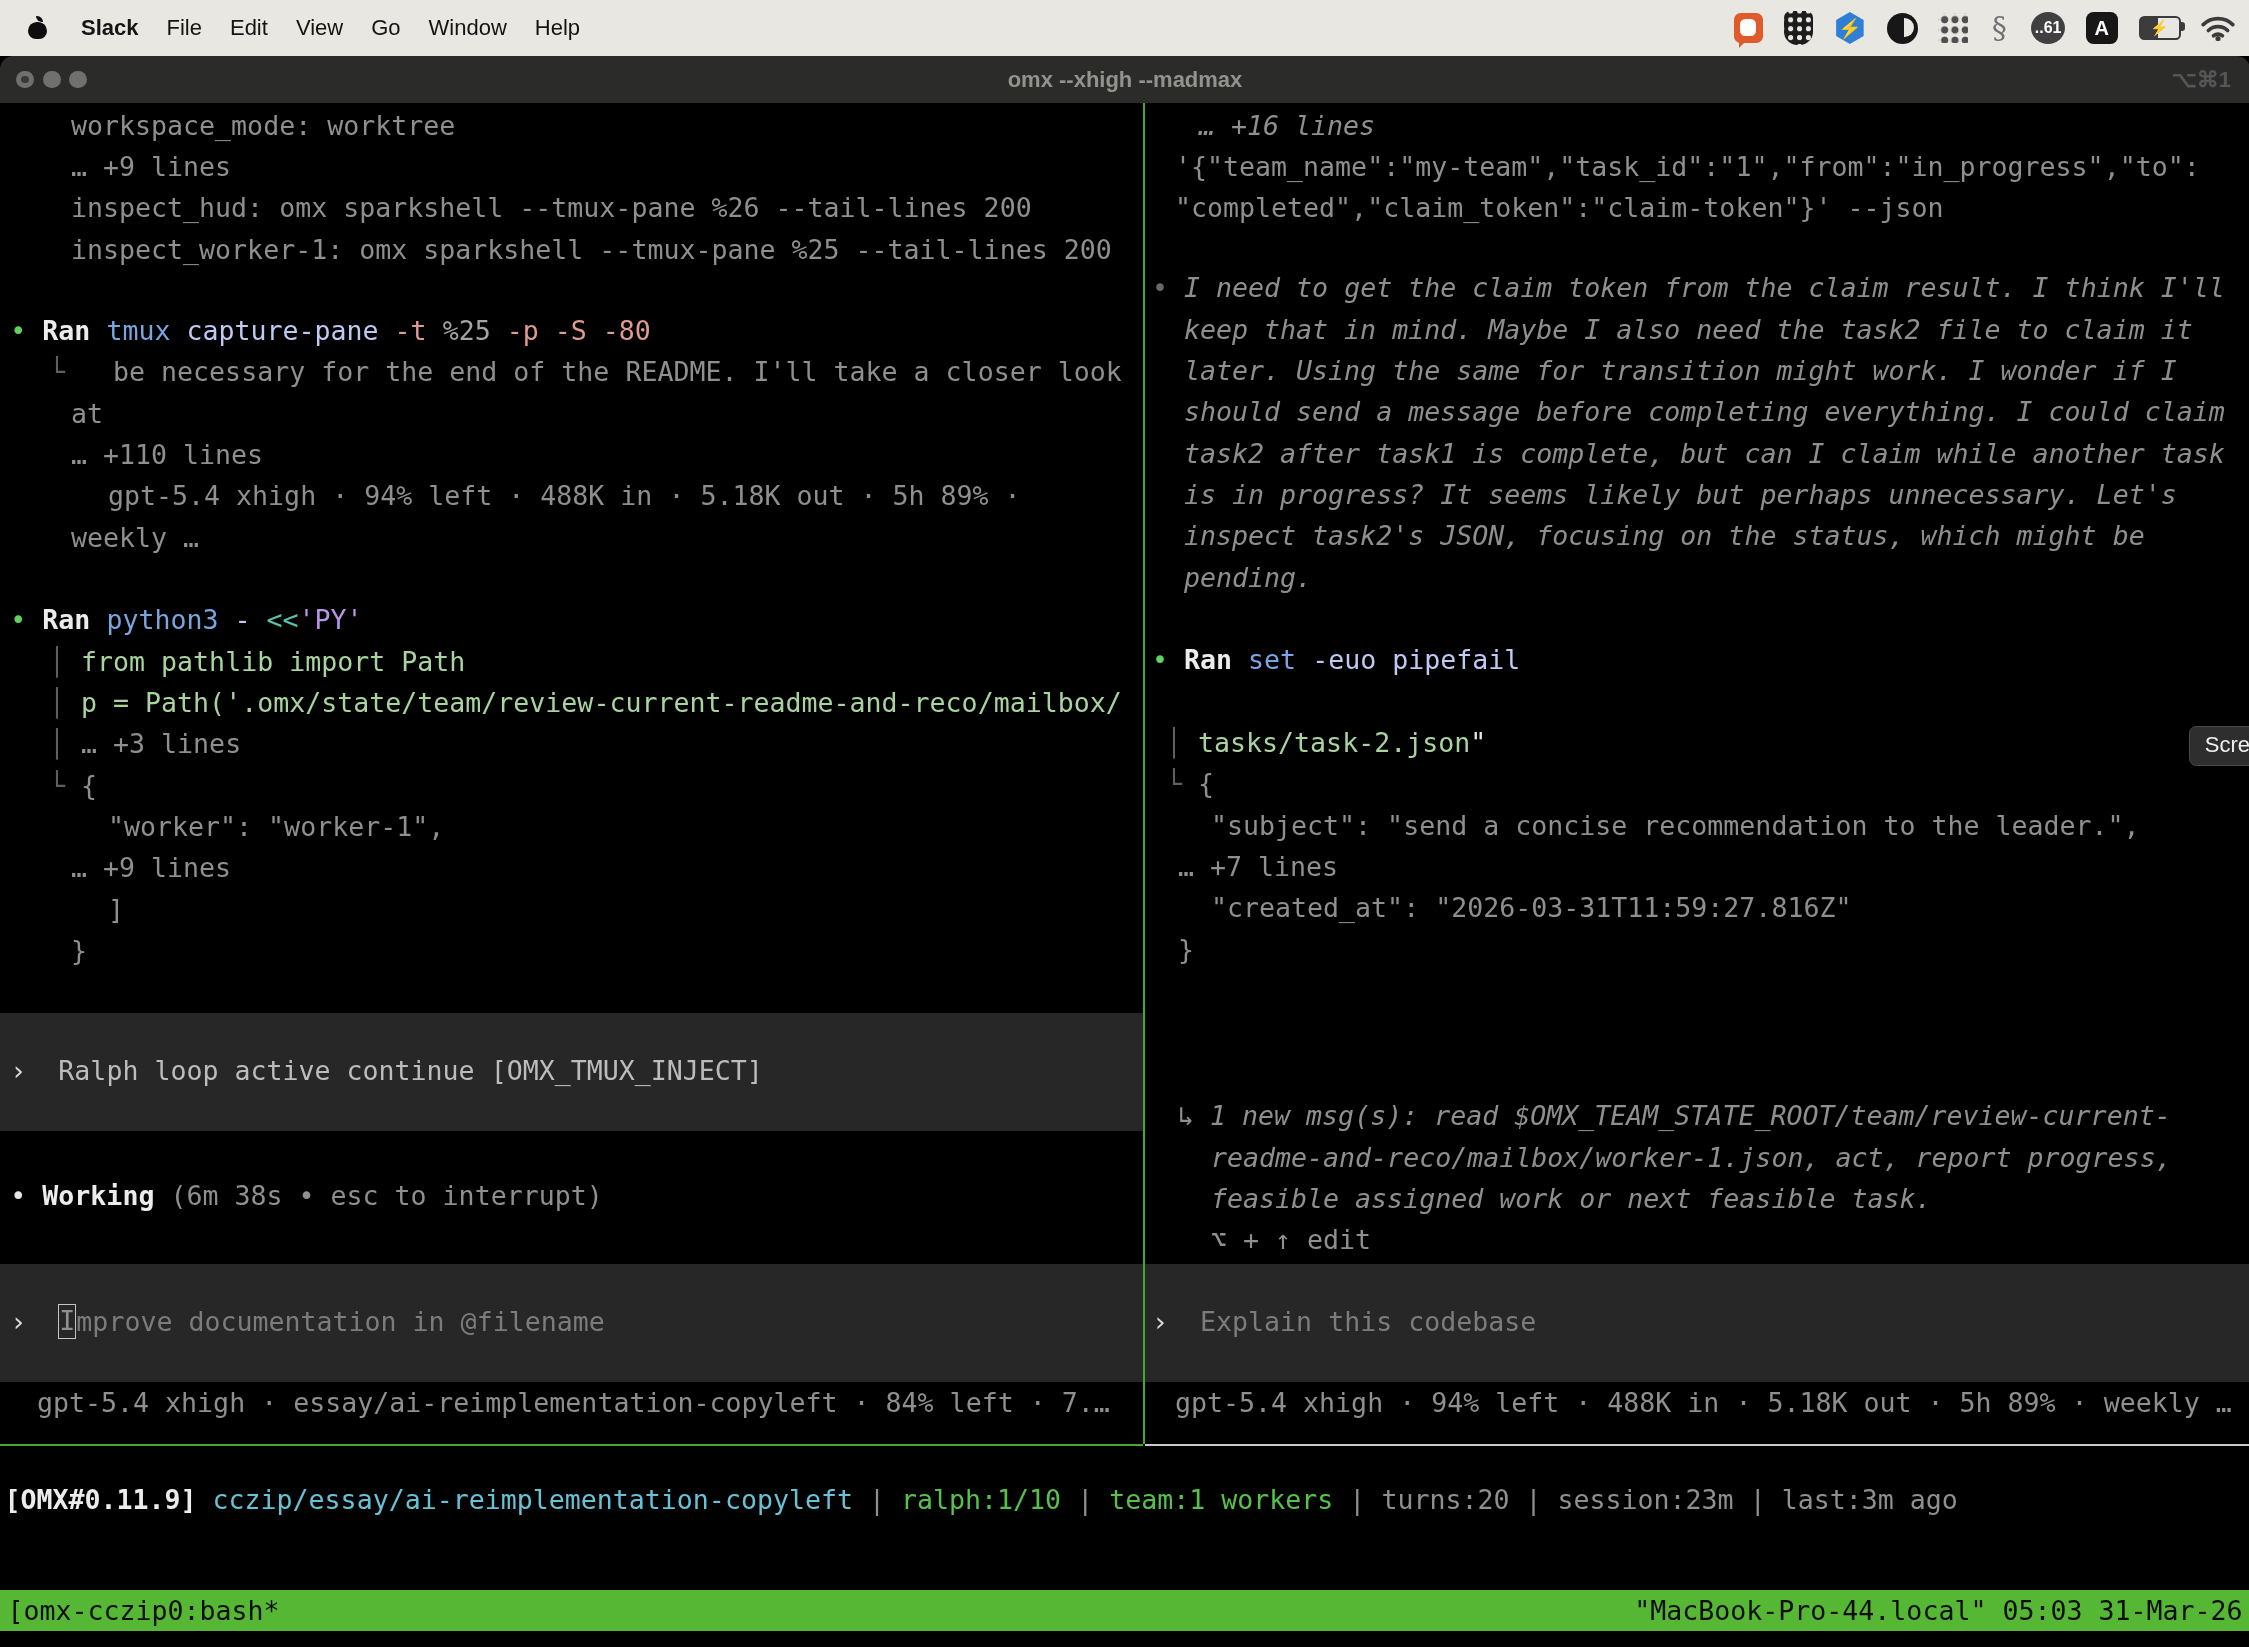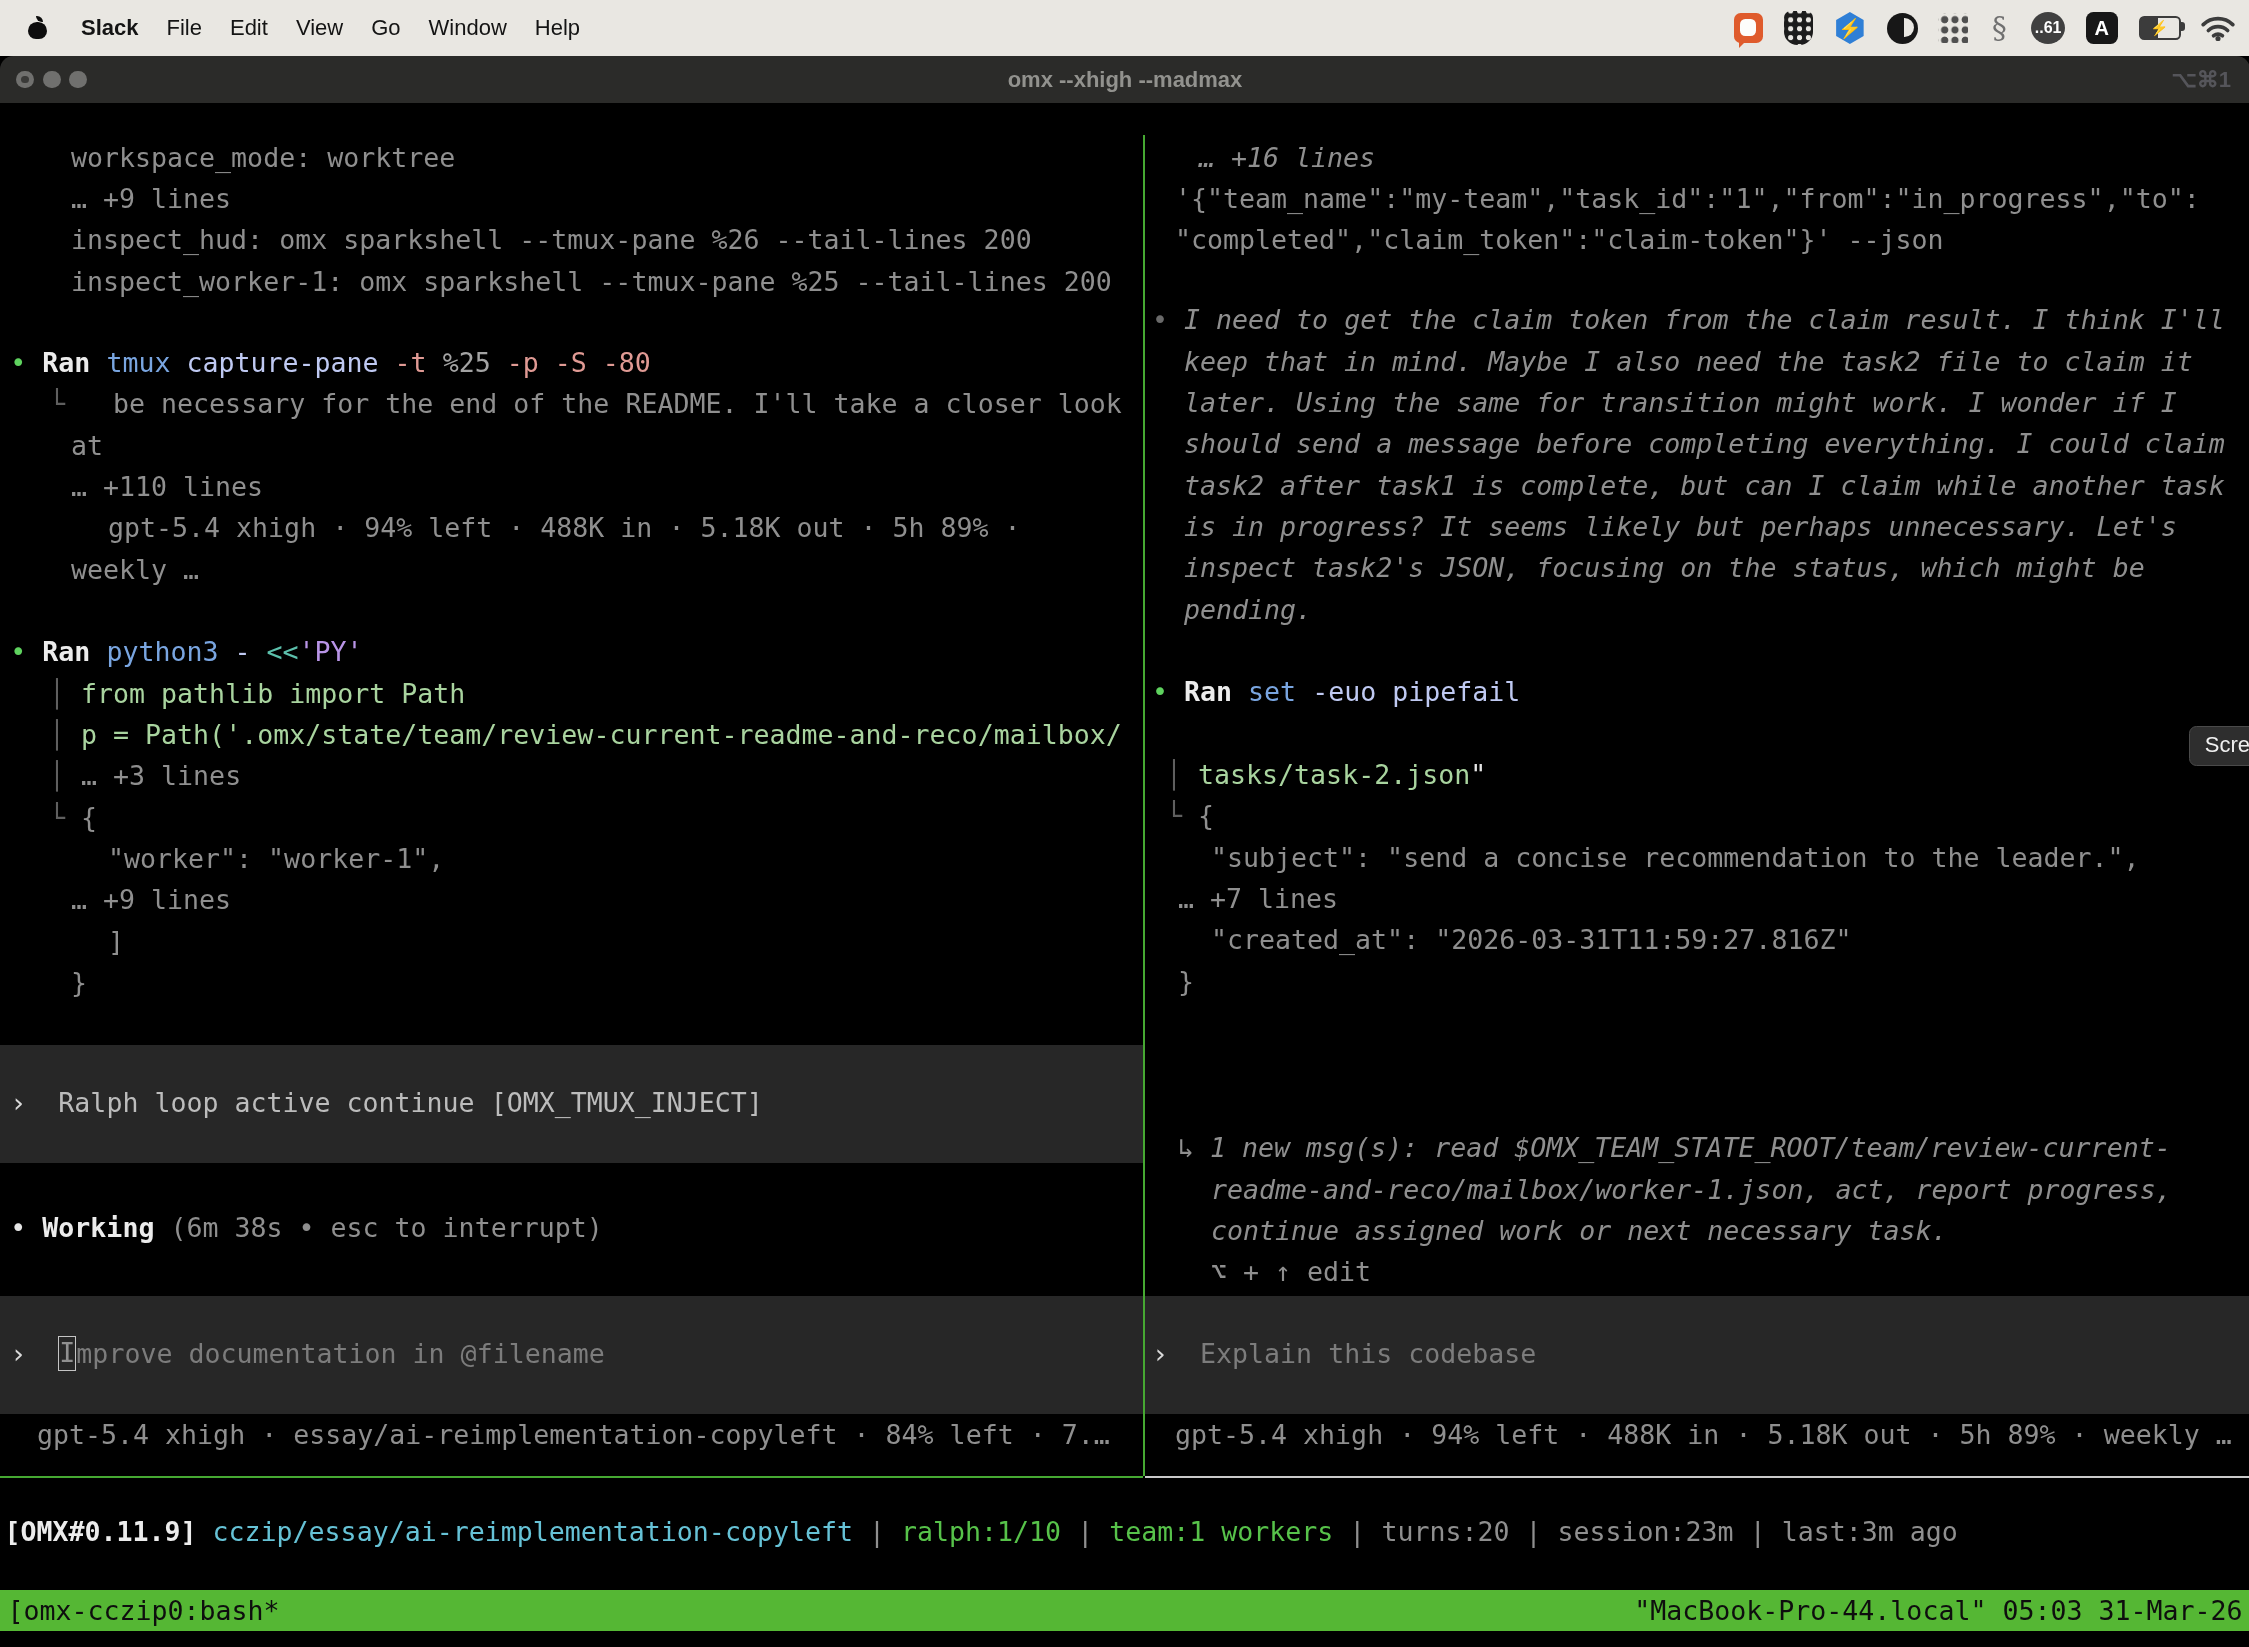--- a/index.html
+++ b/index.html
@@ -58,21 +58,21 @@
   .tl.t1{left:16px;}
   .tl.t1::after{content:"";position:absolute;left:5.2px;top:5.2px;width:7.4px;height:7.4px;border-radius:50%;background:#3a3a38;}
   .tl.t2{left:43px;}
   .tl.t3{left:69px;}
   .win-title{position:absolute;left:0;right:0;top:0;height:47px;line-height:47px;text-align:center;
              font-family:"Liberation Sans",sans-serif;font-weight:700;font-size:22px;color:#92928e;}
   .win-hint{position:absolute;right:19px;top:0;height:47px;line-height:47px;
             font-family:"Liberation Sans",sans-serif;font-weight:700;font-size:22px;color:#55555a;}
 
   
-  #term{position:absolute;inset:0;z-index:1;margin-top:32px;}
+  #term{position:absolute;inset:0;z-index:1;}
   .trow{position:absolute;white-space:pre;font-size:26.6px;line-height:41px;height:41px;color:#8f8f8f;}
   .band{position:absolute;background:#272727;}
   .rule{position:absolute;}
 
   .sg-g{color:#8f8f8f;}
   .sg-g2{color:#7c7c7c;}
   .sg-gb{color:#bcbcbc;}
   .sg-w{color:#e6e6e6;}
   .sg-wb{color:#ececec;font-weight:700;}
   .sg-sh{color:#6f6f6f;font-weight:700;}
@@ -187,21 +187,21 @@
     <div class="trow" style="left: 1184px; top: 557px;"><span class="sg-gi">pending.</span></div>
     <div class="trow" style="left: 1152px; top: 639px;"><span class="sg-bg">• </span><span class="sg-wb">Ran </span><span class="sg-bl">set </span><span class="sg-lv">-euo pipefail</span></div>
     <div class="trow" style="left: 1166px; top: 722px;"><span class="sg-tr">│ </span><span class="sg-gr">tasks/task-2.json</span><span class="sg-w">"</span></div>
     <div class="trow" style="left: 1166px; top: 763px;"><span class="sg-tr">└ </span><span class="sg-g">{</span></div>
     <div class="trow" style="left: 1211px; top: 805px;"><span class="sg-g">"subject": "send a concise recommendation to the leader.",</span></div>
     <div class="trow" style="left: 1178px; top: 846px;"><span class="sg-g">… +7 lines</span></div>
     <div class="trow" style="left: 1211px; top: 887px;"><span class="sg-g">"created_at": "2026-03-31T11:59:27.816Z"</span></div>
     <div class="trow" style="left: 1178px; top: 929px;"><span class="sg-g">}</span></div>
     <div class="trow" style="left: 1178px; top: 1095px;"><span class="sg-g">↳ </span><span class="sg-gi">1 new msg(s): read $OMX_TEAM_STATE_ROOT/team/review-current-</span></div>
     <div class="trow" style="left: 1211px; top: 1137px;"><span class="sg-gi">readme-and-reco/mailbox/worker-1.json, act, report progress,</span></div>
-    <div class="trow" style="left: 1211px; top: 1178px;"><span class="sg-gi">continue assigned work or next necessary task.</span></div>
+    <div class="trow" style="left: 1211px; top: 1178px;"><span class="sg-gi">feasible assigned work or next feasible task.</span></div>
     <div class="trow" style="left: 1211px; top: 1219px;"><span class="sg-g">⌥ + ↑ edit</span></div>
     <div class="trow" style="left: 1152px; top: 1301px;"><span class="sg-ch">›  </span><span class="sg-g2">Explain this codebase</span></div>
     <div class="trow" style="left: 1175px; top: 1382px;"><span class="sg-g">gpt-5.4 xhigh · 94% left · 488K in · 5.18K out · 5h 89% · weekly …</span></div>
     <div class="trow" style="left: 4.4px; top: 1479px;"><span class="sg-wb">[OMX#0.11.9] </span><span class="sg-cy">cczip/essay/ai-reimplementation-copyleft</span><span class="sg-g"> | </span><span class="sg-gn">ralph:1/10</span><span class="sg-g"> | </span><span class="sg-gn">team:1 workers</span><span class="sg-g"> | </span><span class="sg-g">turns:20</span><span class="sg-g"> | </span><span class="sg-g">session:23m</span><span class="sg-g"> | </span><span class="sg-g">last:3m ago</span></div>
     <div class="rule" style="left: 1143px; top: 103px; width: 2.2px; height: 1341px; background: rgb(70, 168, 50);"></div>
     <div class="rule" style="left: 0px; top: 1444px; width: 1143px; height: 2.2px; background: rgb(70, 168, 50);"></div>
     <div class="rule" style="left: 1145px; top: 1444px; width: 1105px; height: 2.2px; background: rgb(201, 201, 201);"></div>
   </div>
 
 <div class="tooltip">Scre</div>

